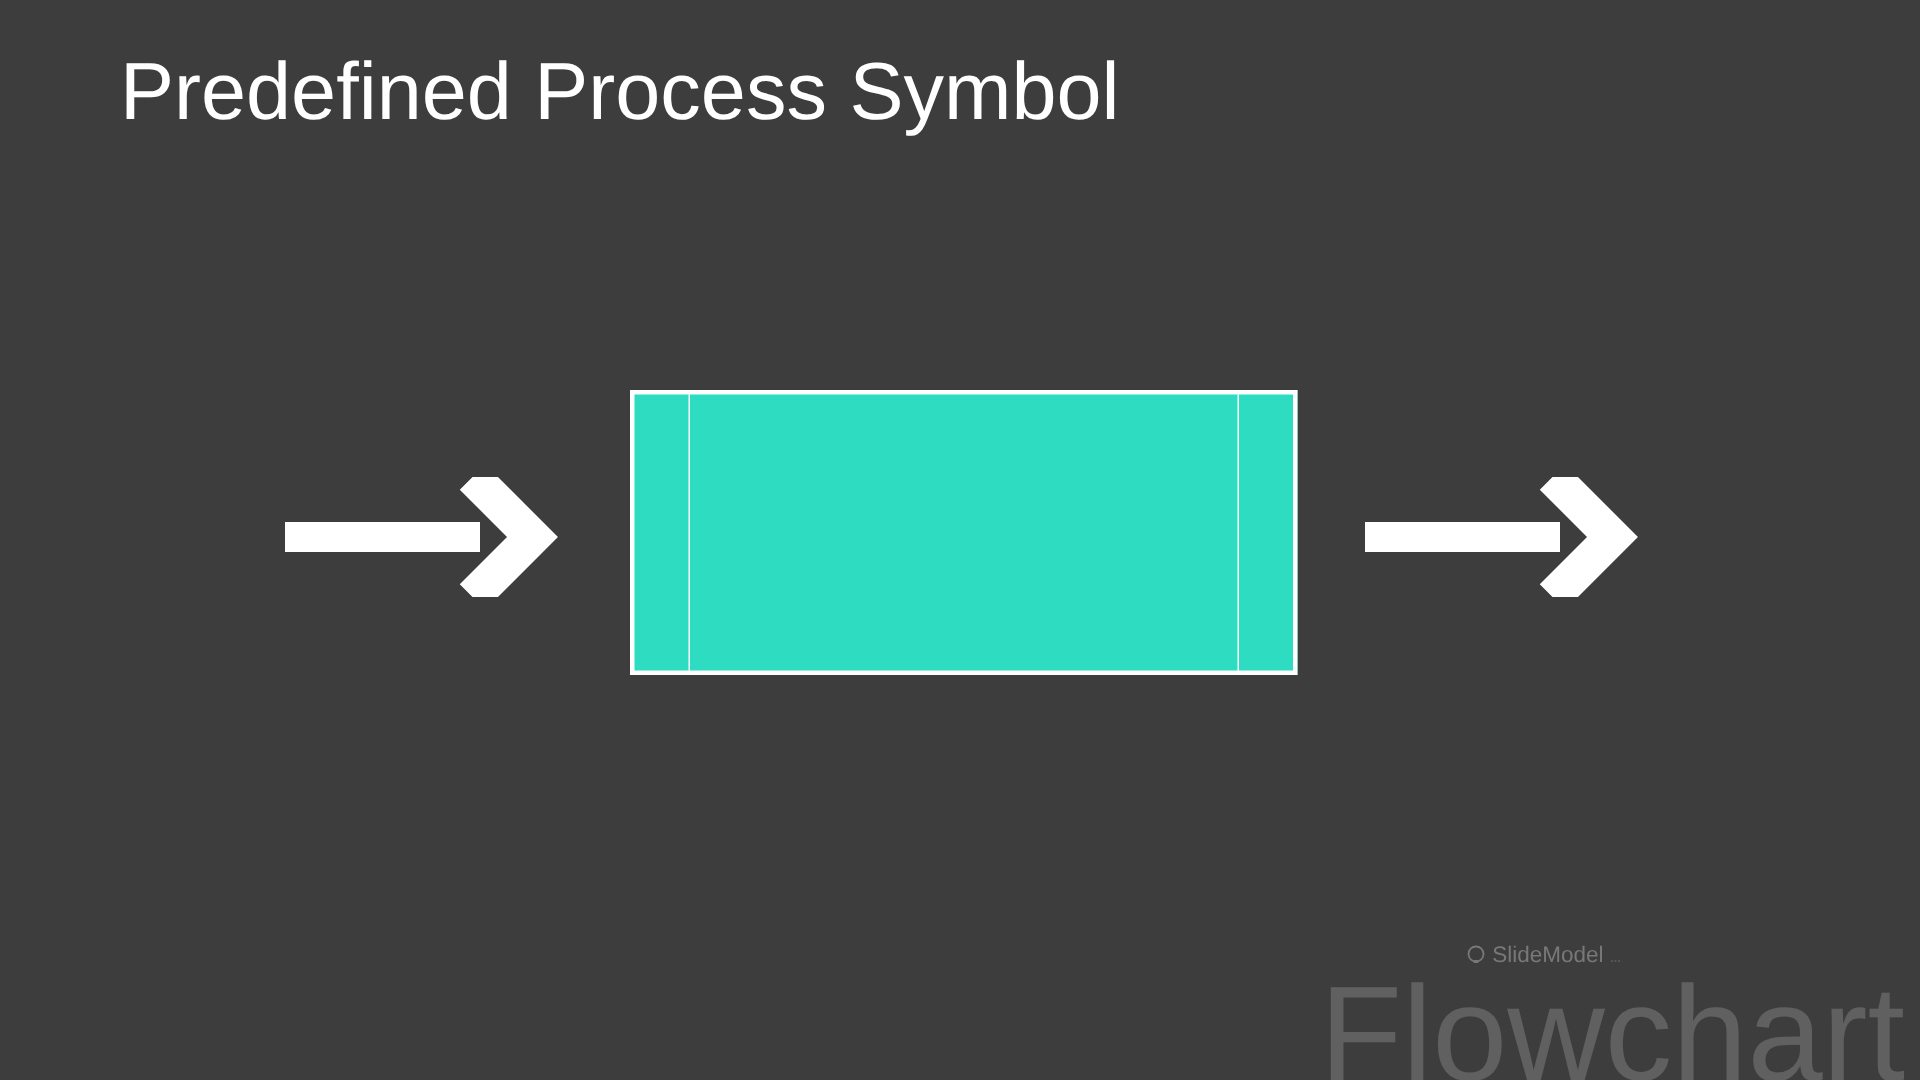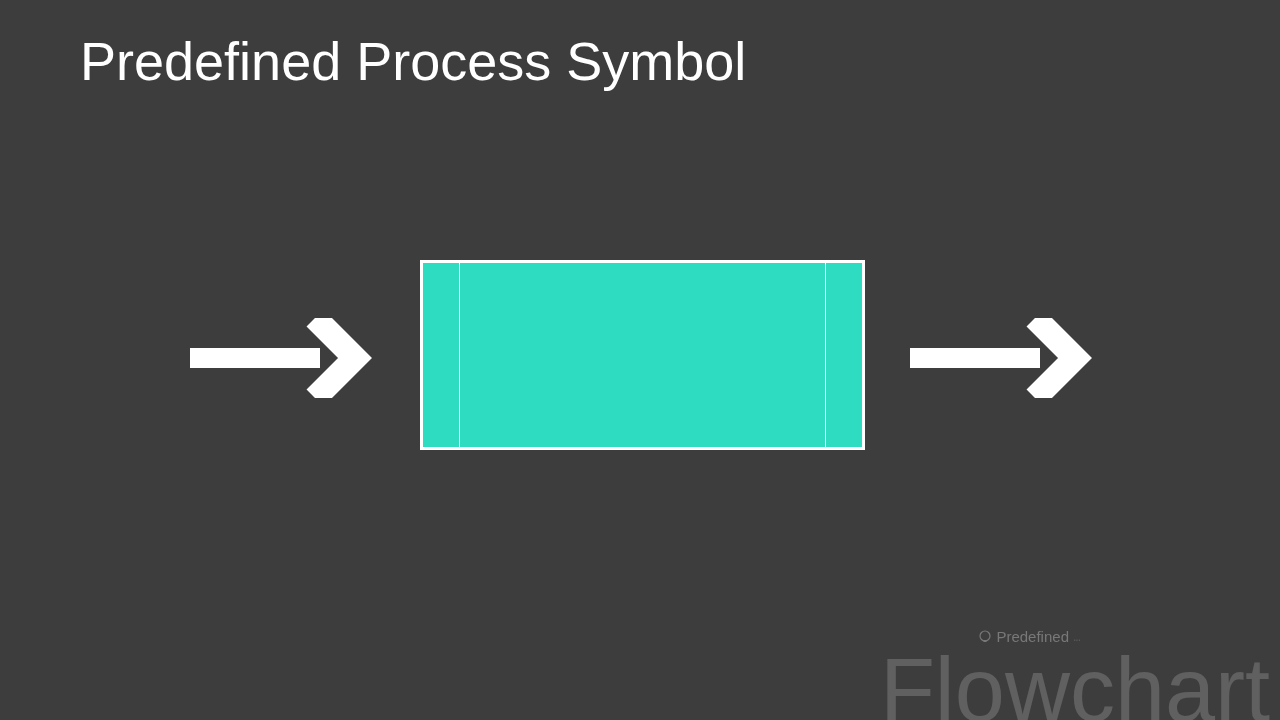--- a/index.html
+++ b/index.html
@@ -125,17 +125,17 @@
     </svg>
   </div>
 
 </div>
 
 <div class="watermark-slidemodel">
   <svg width="14" height="14" viewBox="0 0 14 14">
     <circle cx="7" cy="6" r="5" fill="none" stroke="#787878" stroke-width="1.2"></circle>
     <rect x="5.5" y="10" width="3" height="2" fill="#787878"></rect>
   </svg>
-  <span>Predefined</span>
+  <span>SlideModel</span>
     <span class="dots">...</span>
 </div>
 
 <div class="watermark-flowchart">Flowchart</div>
 
 </body></html>

